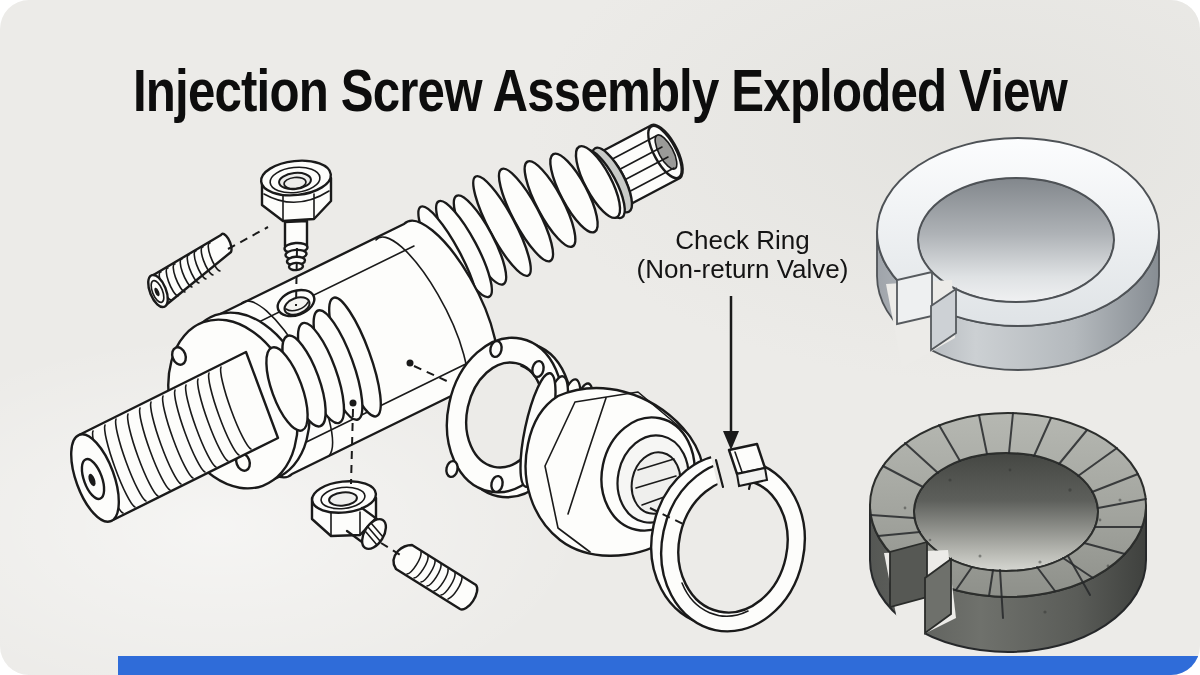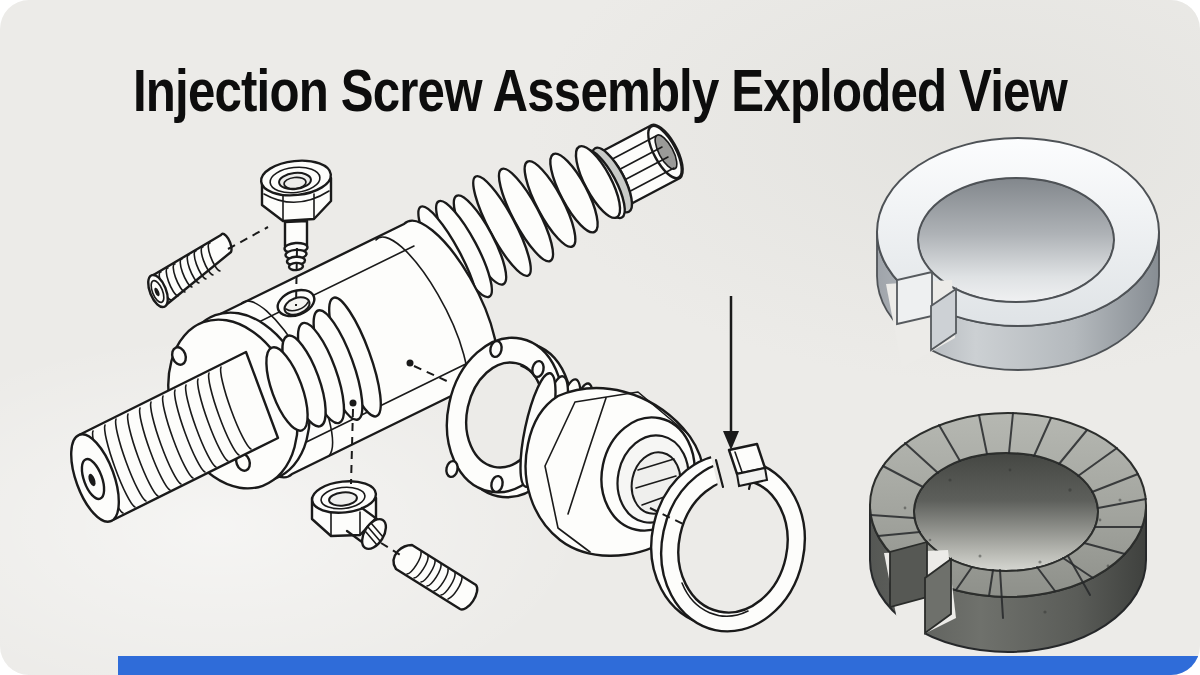--- a/index.html
+++ b/index.html
@@ -275,15 +275,19 @@
           <circle cx="952" cy="606" r="1.4"></circle>
         <circle cx="1108" cy="566" r="1.4"></circle>
           <circle cx="905" cy="508" r="1.4"></circle>
       </g>
       <polygon points="948,550 884,553 902,645 956,618" fill="#ECEBE8"></polygon>
       <path d="M927,542 L890,552 L890,607 L927,597 Z" fill="#565854" stroke="#2A2C2A" stroke-width="1.8"></path>
       <path d="M951,559 L925,578 L925,633 L951,614 Z" fill="#6E706B" stroke="#2A2C2A" stroke-width="1.8"></path>
     </g>
   </svg>
 
+  <div class="callout">
+    <div>Check Ring</div>
+    <div>(Non-return Valve)</div>
+  </div>
 
   <div class="accent-bar" style="background: rgb(47, 108, 217);"></div>
 </div>
 
 </body></html>

